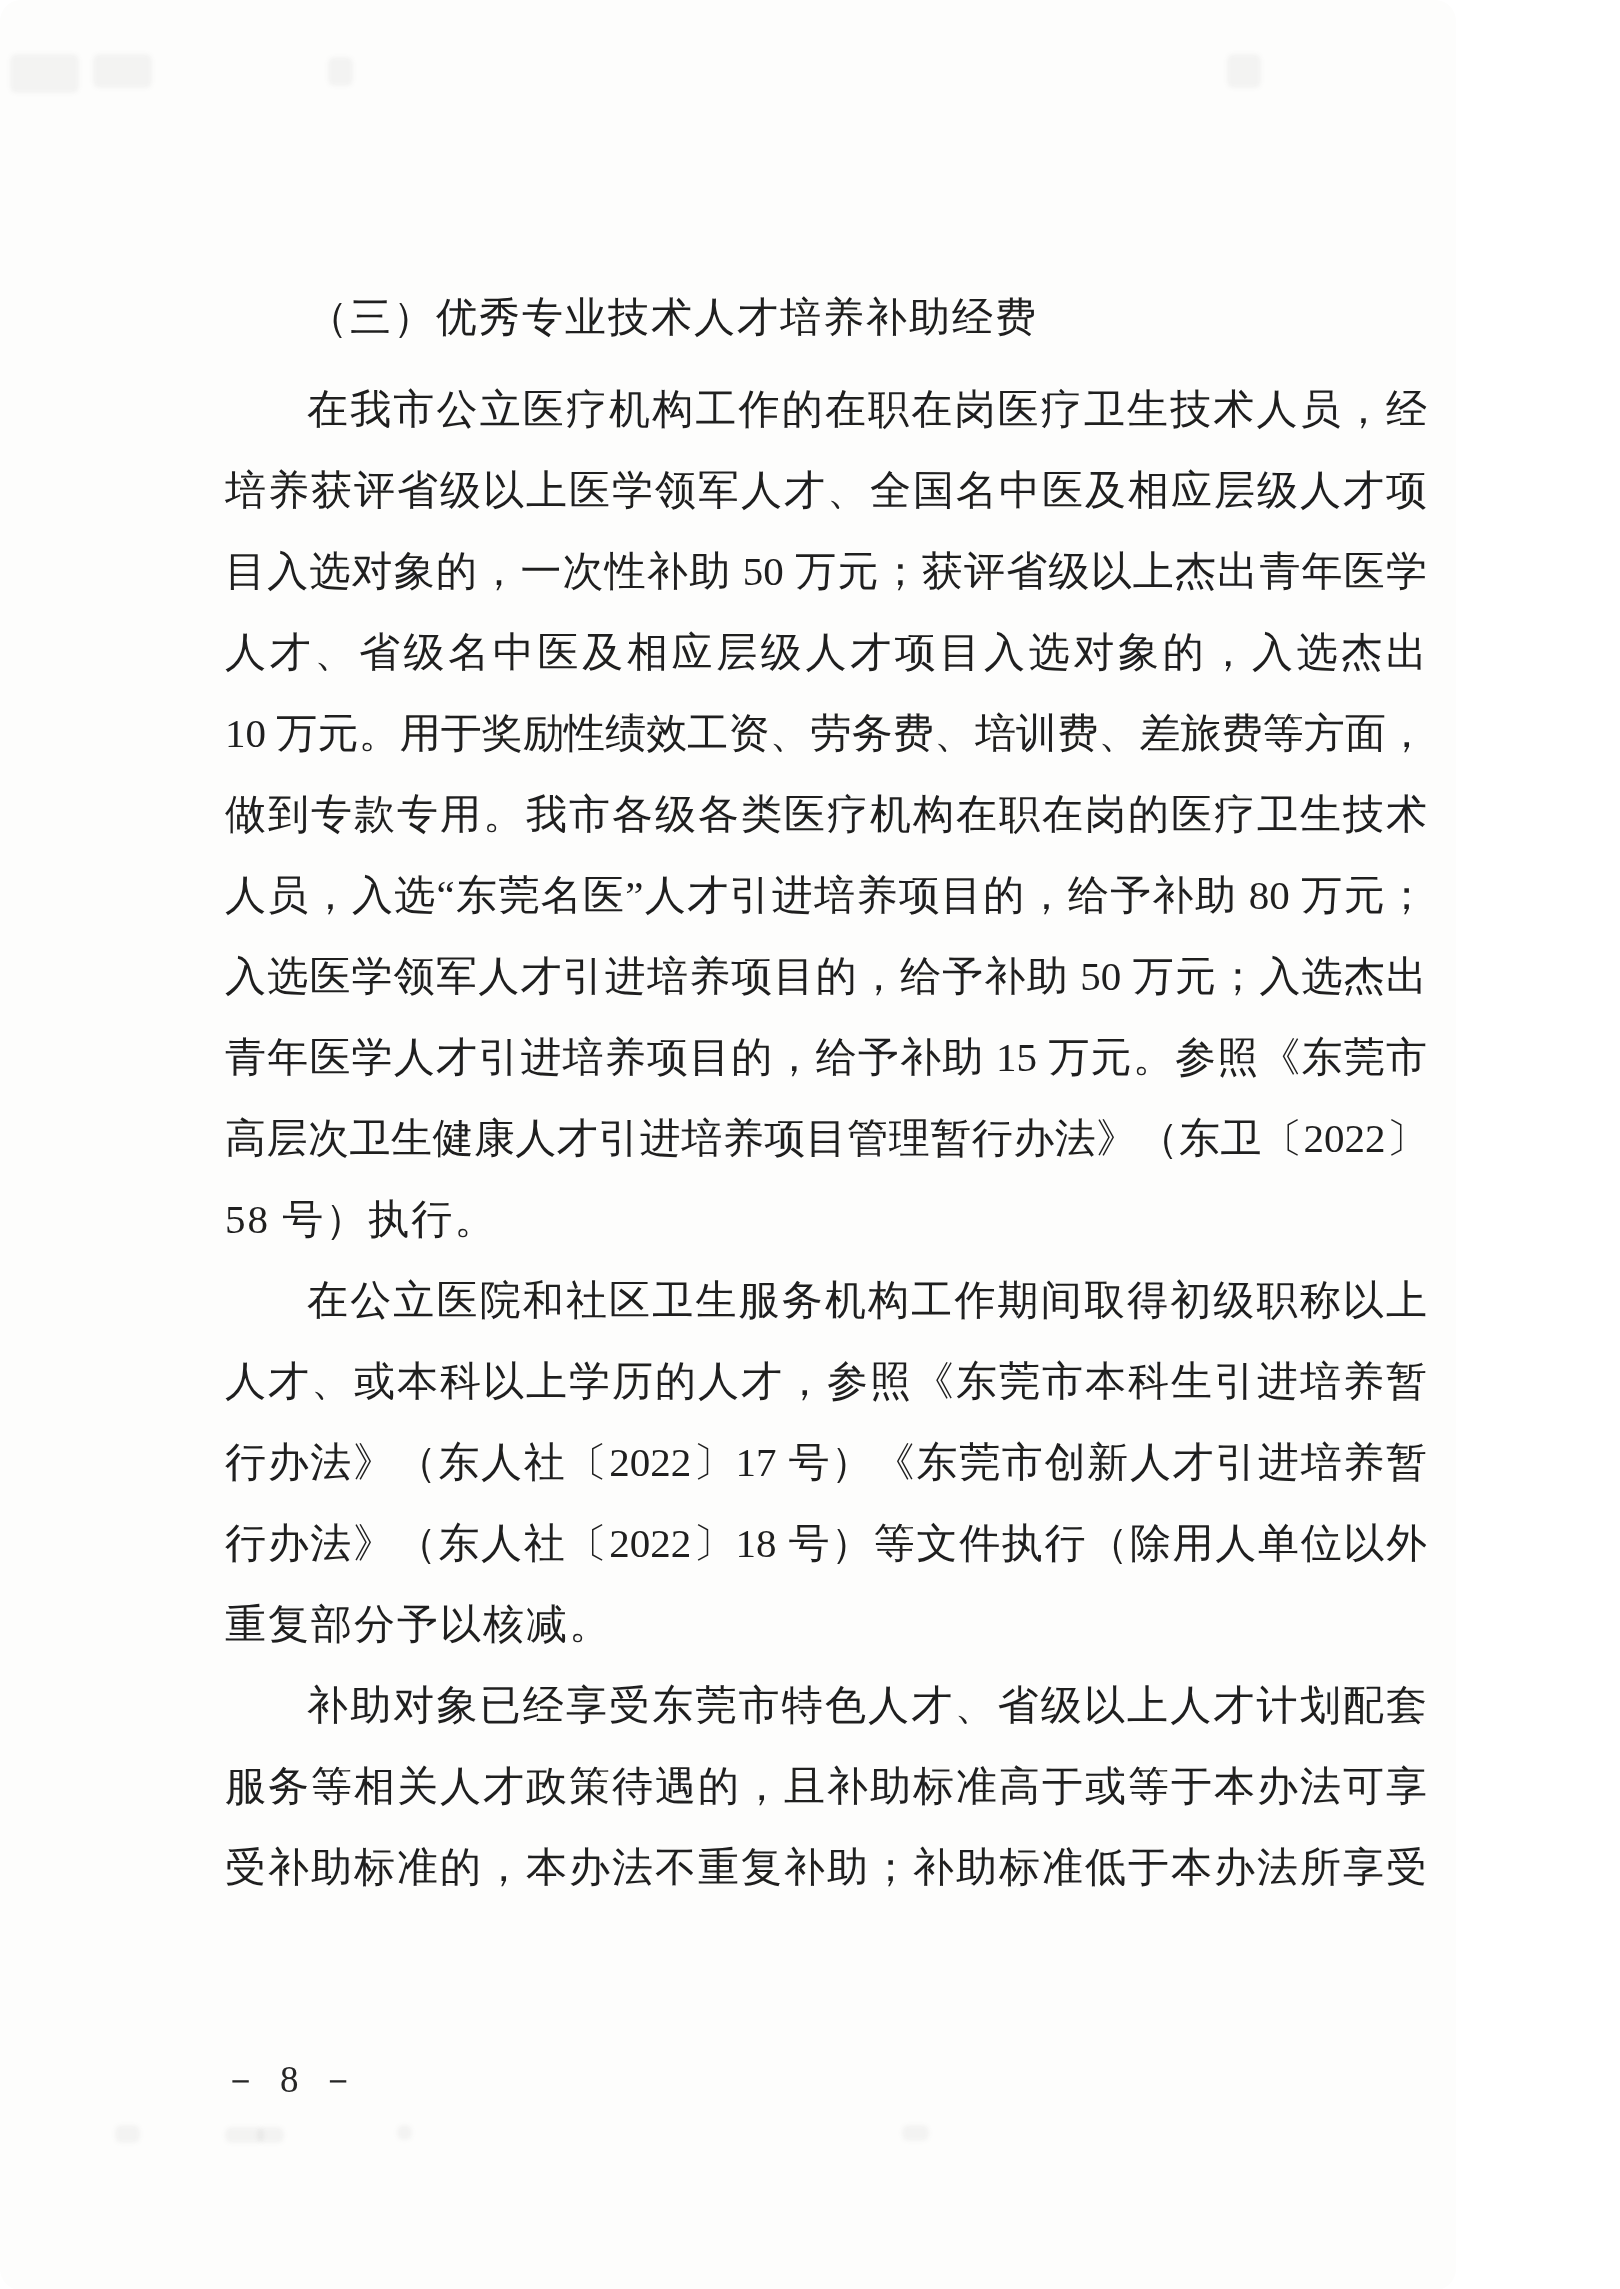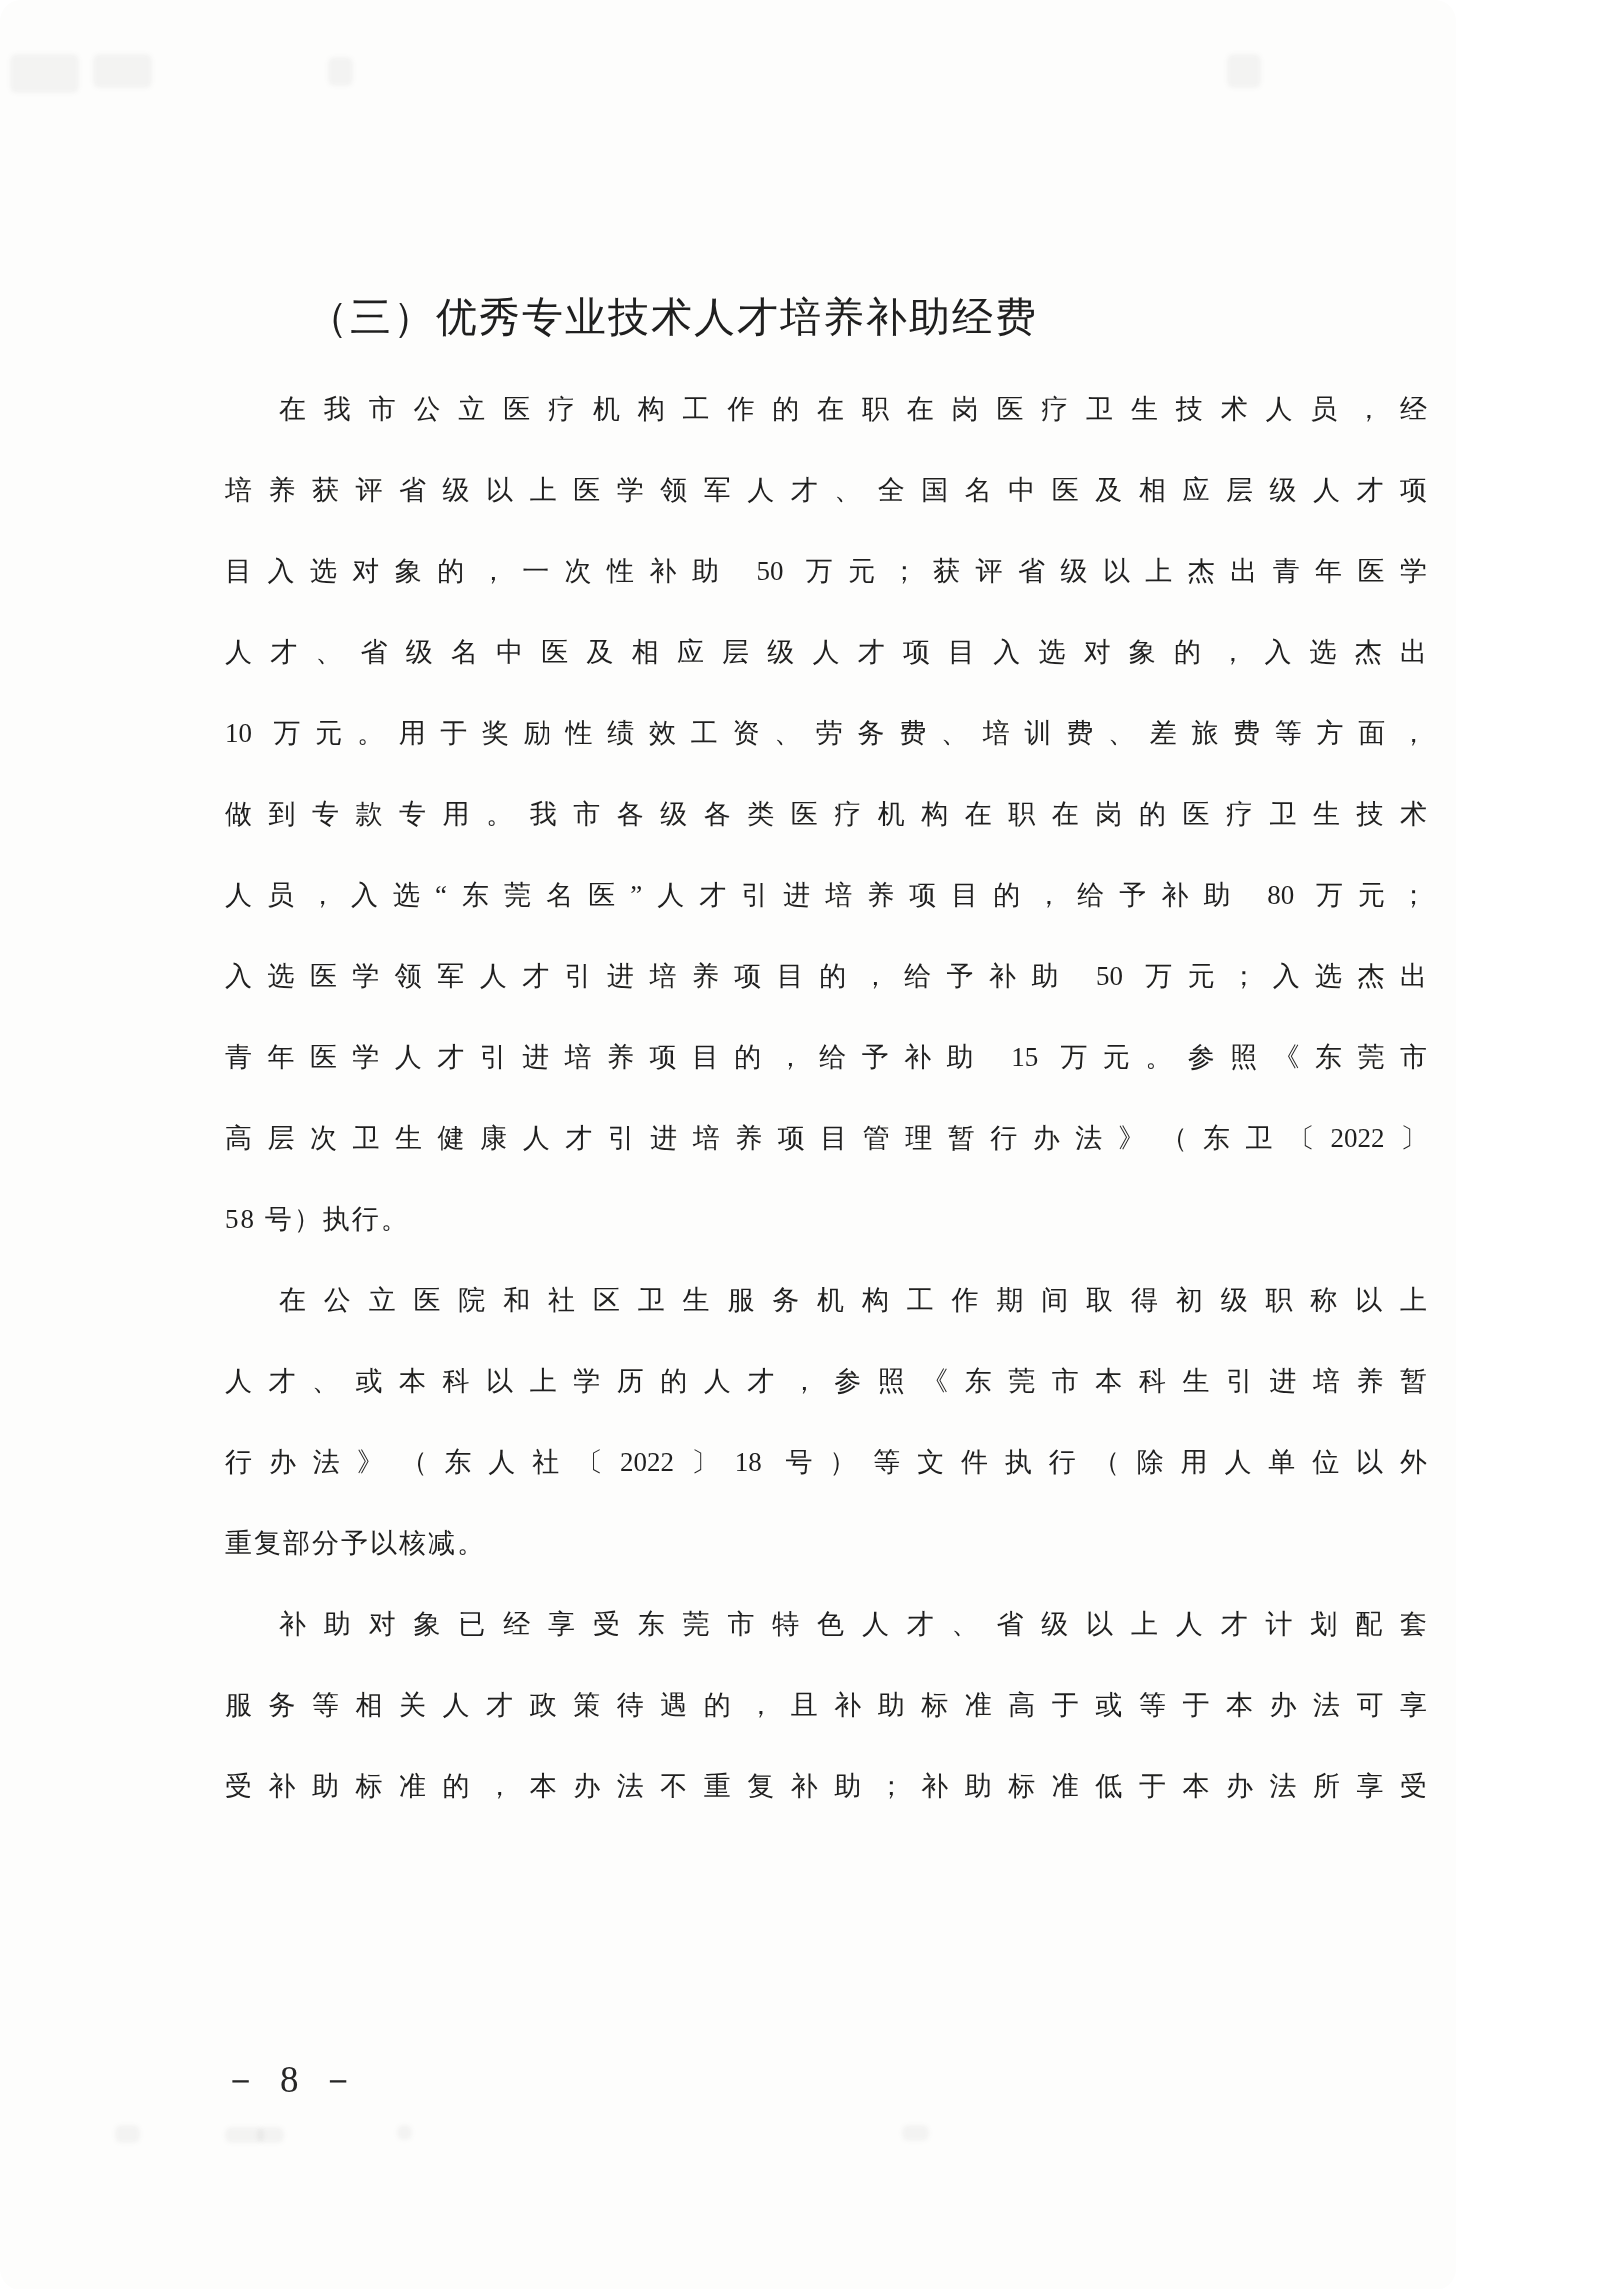--- a/index.html
+++ b/index.html
@@ -35,21 +35,21 @@
     white-space:nowrap;
     letter-spacing:2px;
   }
   .text-column{
     position:absolute;
     left:225px;top:369px;width:1202px;
     color:var(--ink);
   }
   .line{
     height:81px;
-    font-size:27px;line-height:81px;
+    font-size:41px;line-height:81px;
     text-align:justify;
     text-align-last:justify;
     text-justify:inter-character;
   }
   .line.start{text-indent:2em;}
   .line.end{text-align-last:left;letter-spacing:2px;}
   .page-number{
     position:absolute;
     left:222px;top:2058px;
     font-size:37px;line-height:43px;
@@ -82,20 +82,21 @@
     <div class="line">人才、省级名中医及相应层级人才项目入选对象的，入选杰出</div>
     <div class="line">10 万元。用于奖励性绩效工资、劳务费、培训费、差旅费等方面，</div>
     <div class="line">做到专款专用。我市各级各类医疗机构在职在岗的医疗卫生技术</div>
     <div class="line">人员，入选“东莞名医”人才引进培养项目的，给予补助 80 万元；</div>
     <div class="line">入选医学领军人才引进培养项目的，给予补助 50 万元；入选杰出</div>
     <div class="line">青年医学人才引进培养项目的，给予补助 15 万元。参照《东莞市</div>
     <div class="line">高层次卫生健康人才引进培养项目管理暂行办法》（东卫〔2022〕</div>
     <div class="line end">58 号）执行。</div>
     <div class="line start">在公立医院和社区卫生服务机构工作期间取得初级职称以上</div>
     <div class="line">人才、或本科以上学历的人才，参照《东莞市本科生引进培养暂</div>
+    <div class="line">行办法》（东人社〔2022〕17 号）《东莞市创新人才引进培养暂</div>
     <div class="line">行办法》（东人社〔2022〕18 号）等文件执行（除用人单位以外</div>
     <div class="line end">重复部分予以核减。</div>
     <div class="line start">补助对象已经享受东莞市特色人才、省级以上人才计划配套</div>
     <div class="line">服务等相关人才政策待遇的，且补助标准高于或等于本办法可享</div>
     <div class="line">受补助标准的，本办法不重复补助；补助标准低于本办法所享受</div>
   </div>
 
   <div class="page-number">－ 8 －</div>
 
 </div>

